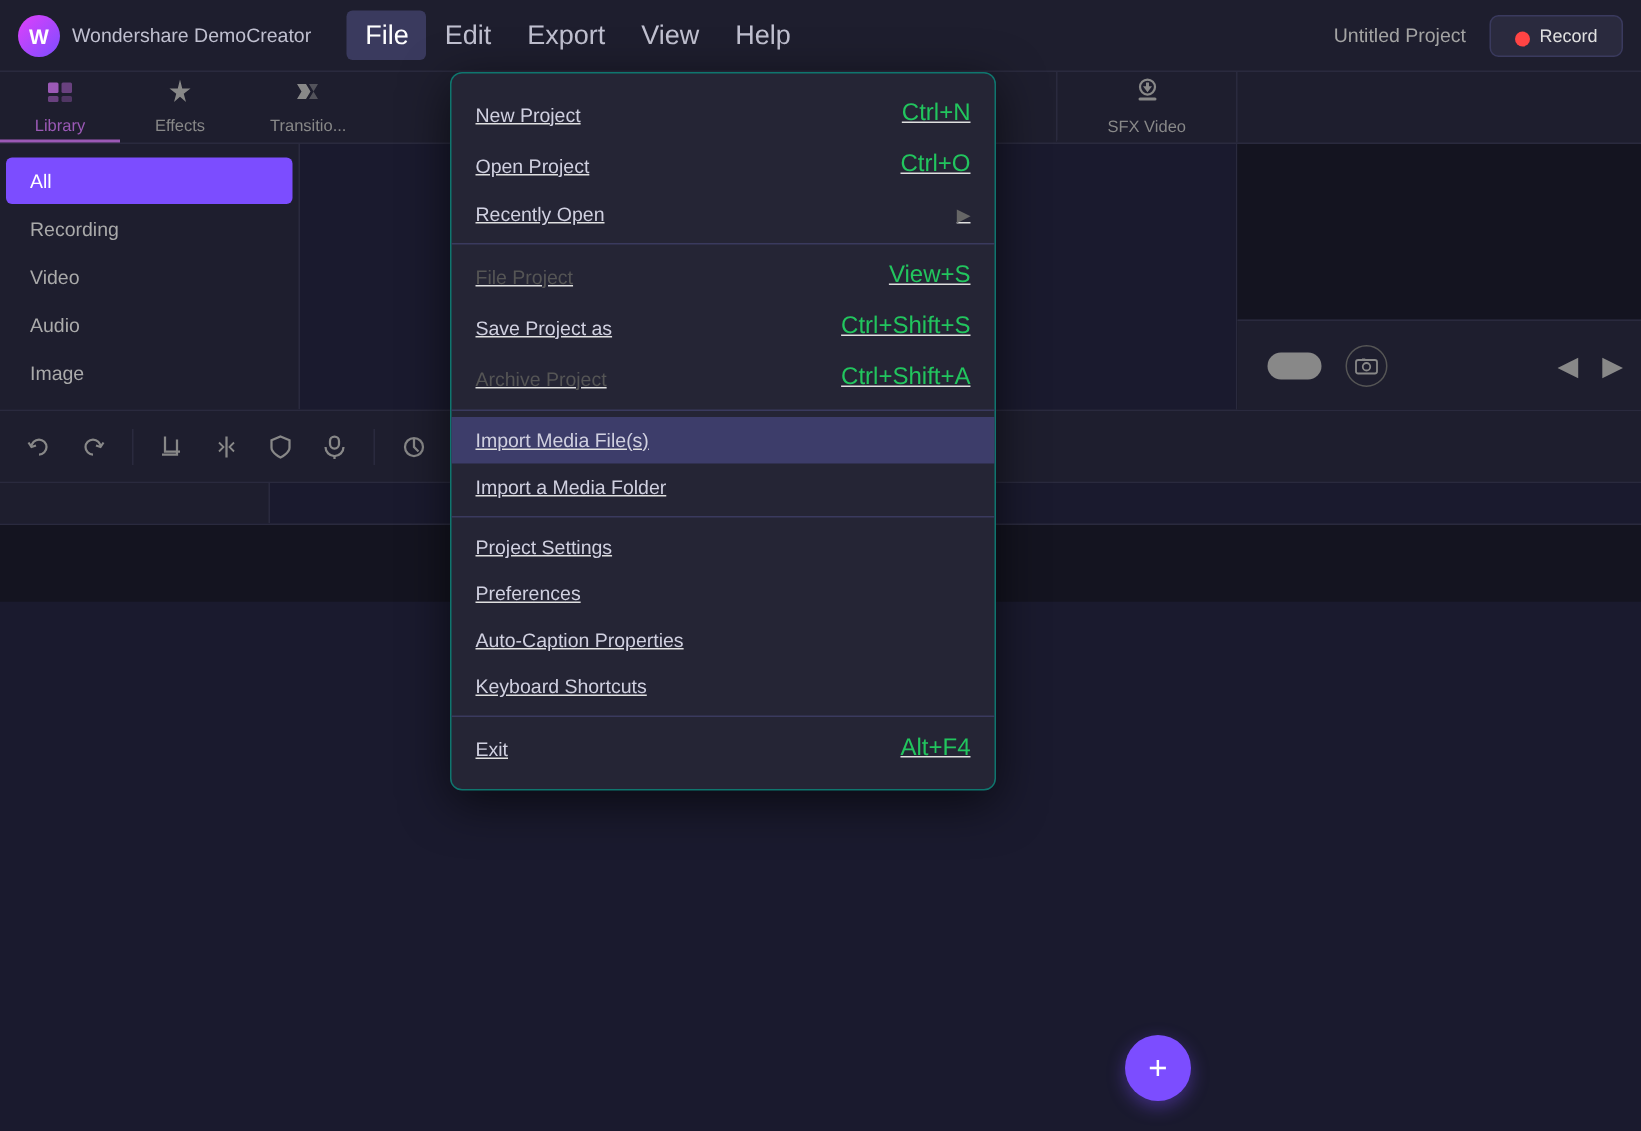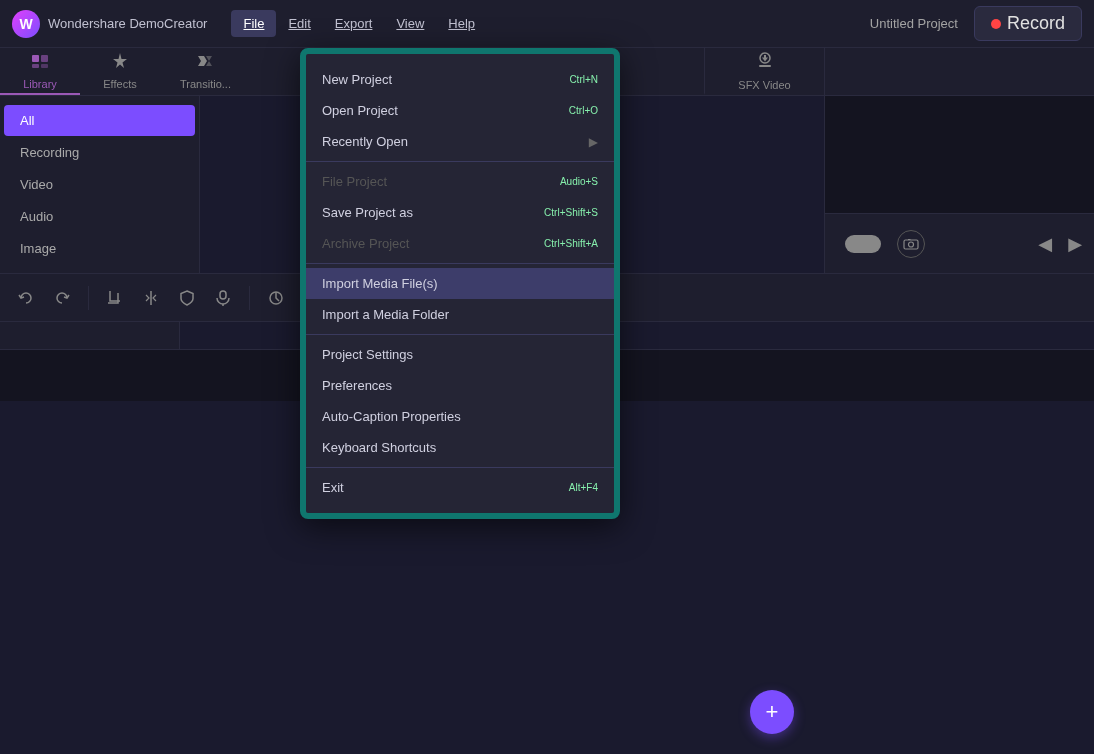--- a/index.html
+++ b/index.html
@@ -40,47 +40,46 @@
       color: #c0c0d0;
       margin-right: 24px;
     }
     .menu-bar {
       display: flex;
       align-items: center;
       flex: 1;
     }
     .menu-item {
       padding: 6px 12px;
-      font-size: 13px;
+      font-size: 18px;
       cursor: pointer;
       border-radius: 4px;
       color: #c0c0d0;
-      text-decoration: underline;
     }
     .menu-item.active {
       background: #3a3a5e;
       color: white;
     }
     .project-title {
       font-size: 13px;
       color: #a3a3a3;
       margin-left: auto;
     }
     .record-btn {
       margin-left: 16px;
       background: #2a2a3e;
       border: 1px solid #3a3a5e;
       border-radius: 6px;
       padding: 6px 16px;
       color: #e0e0e0;
       cursor: pointer;
       display: flex;
-      align-items: center;
+      align-items: flex-end;
       gap: 6px;
-      font-size: 18px;
+      font-size: 12px;
     }
     .record-dot {
       width: 10px;
       height: 10px;
       border-radius: 50%;
       background: #ff4444;
     }
 
     
     .sidebar {
@@ -247,27 +246,28 @@
       top: 48px;
       left: 0;
       right: 0;
       bottom: 0;
       z-index: 100;
     }
     .dropdown-menu {
       position: absolute;
       top: 0;
       left: 300px;
-      width: 320px;
+      width: 364px;
       background: #252535;
-      border: 6px solid #0f766e;
+      border: 1px solid #0f766e;
       border-radius: 8px;
       box-shadow: 0 8px 32px rgba(0,0,0,0.6);
       padding: 6px 0;
       z-index: 200;
+      text-decoration: underline;
     }
     .menu-section {
       padding: 4px 0;
     }
     .menu-section + .menu-section {
       border-top: 1px solid #3a3a5e;
     }
     .menu-row {
       display: flex;
       align-items: center;
@@ -278,22 +278,22 @@
       color: #d0d0e0;
     }
     .menu-row.highlighted {
       background: #3d3d6a;
     }
     .menu-row.disabled {
       color: #555;
       cursor: default;
     }
     .menu-shortcut {
-      color: #86efac;
-      font-size: 10px;
+      color: #22c55e;
+      font-size: 16px;
     }
     .menu-arrow {
       color: #666;
       font-size: 12px;
     }
 
     
     .top-tabs {
       height: 48px;
       background: #1e1e2e;
@@ -546,21 +546,21 @@
       </div>
       <div class="menu-row">
         <span>Recently Open</span>
         <span class="menu-arrow">▶</span>
       </div>
     </div>
 
     <div class="menu-section">
       <div class="menu-row disabled">
         <span>File Project</span>
-        <span class="menu-shortcut">Audio+S</span>
+        <span class="menu-shortcut">View+S</span>
       </div>
       <div class="menu-row">
         <span>Save Project as</span>
         <span class="menu-shortcut">Ctrl+Shift+S</span>
       </div>
       <div class="menu-row disabled">
         <span>Archive Project</span>
         <span class="menu-shortcut">Ctrl+Shift+A</span>
       </div>
     </div>

